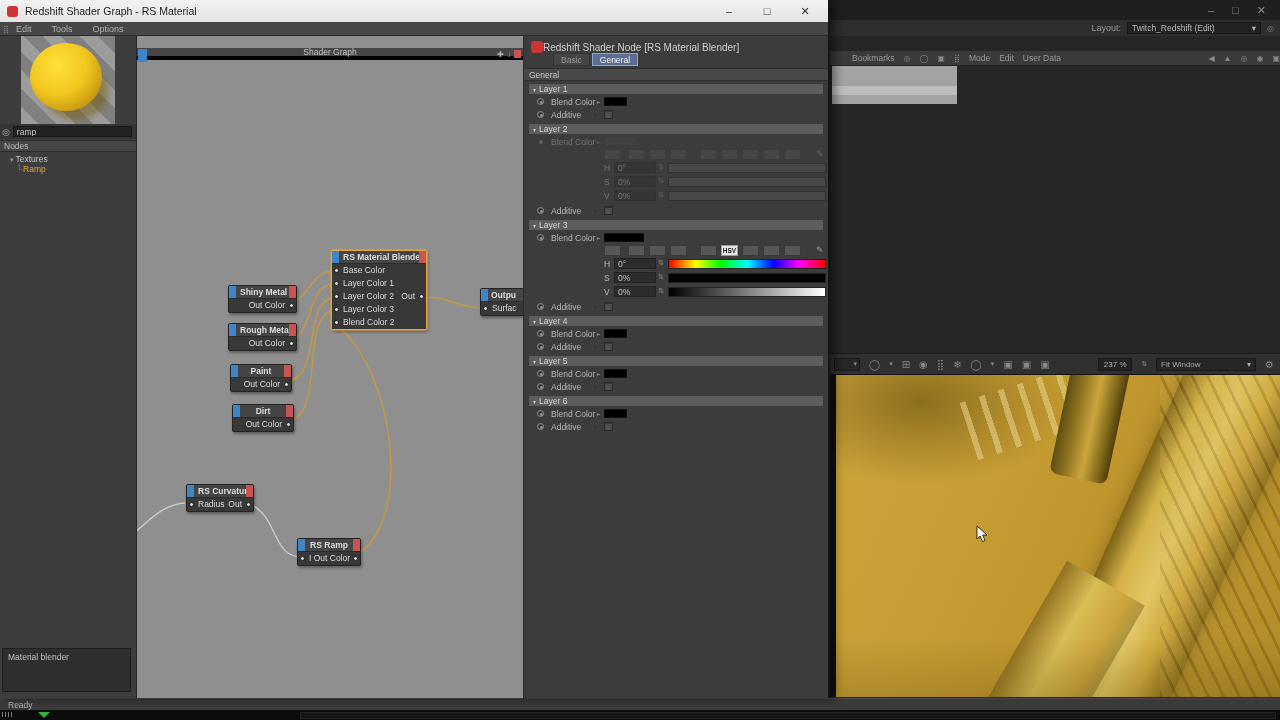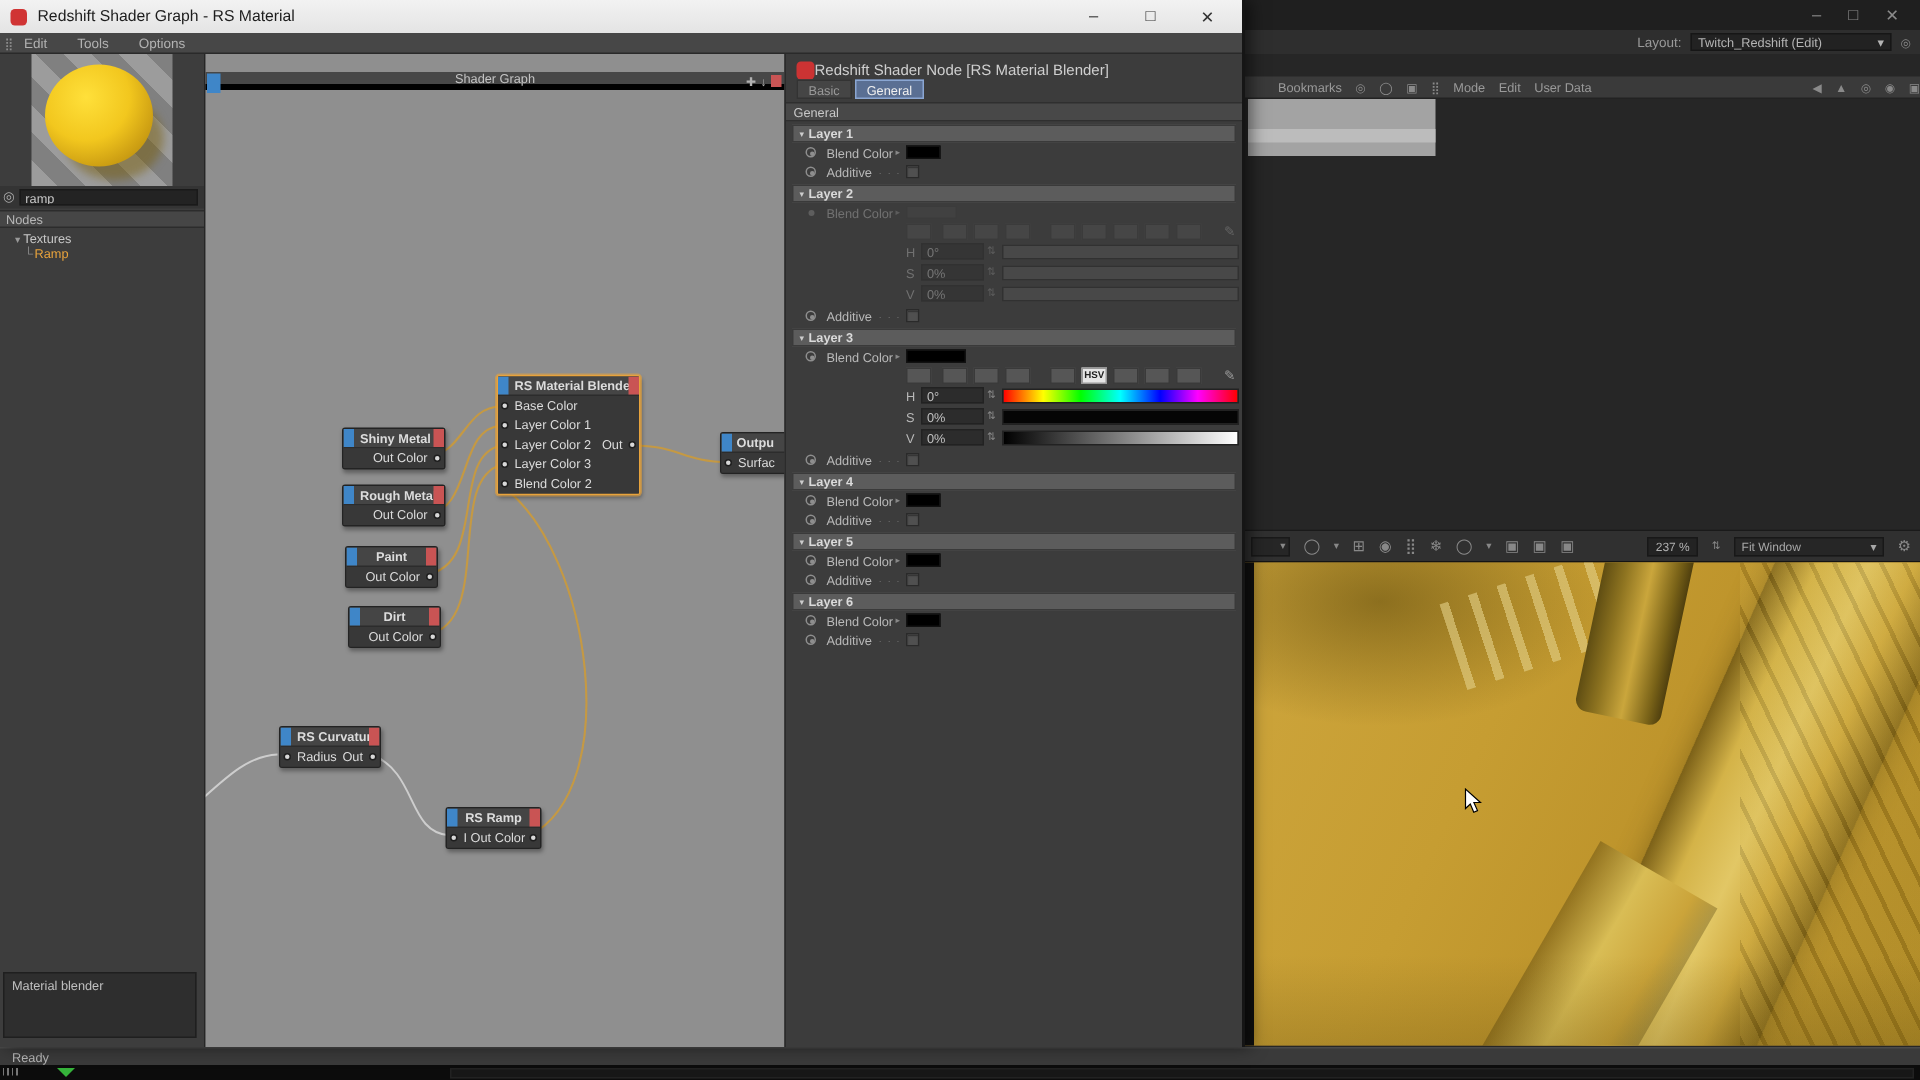--- a/index.html
+++ b/index.html
@@ -138,29 +138,29 @@
   .port { position:absolute; top:4px; width:5px; height:5px; border-radius:50%;
     background:#d8d8d8; border:1px solid #1e1e1e; }
   .port.l { left:2px; } .port.r { right:2px; }
 
   
   .attr-panel { position:relative; flex:1; background:#3c3c3c; border-left:1px solid #2b2b2b;
     font-size:8.5px; color:#b9b9b9; overflow:hidden; }
   .attr-header { height:17px; display:flex; align-items:flex-end; gap:0; padding-left:7px;
     color:#cfcfcf; font-size:10px; }
   .attr-logo { width:12px; height:12px; background:#cc3333; border-radius:3px; }
-  .attr-tabs { height:15px; display:flex; gap:2px; padding-left:7px; }
+  .attr-tabs { height:15px; display:flex; gap:2px; padding-left:7px;margin-left:22px; }
   .tab { height:13px; padding:0 7px; display:flex; align-items:center; font-size:8.5px;
     background:#454545; border:1px solid #333; color:#999; }
   .tab.active { background:#5a6f93; border:1px solid #8aa6d2; color:#f0f0f0; }
   .attr-section { height:13px; background:#484848; border-top:1px solid #2f2f2f; border-bottom:1px solid #2f2f2f;
     display:flex; align-items:center; padding-left:5px; color:#c9c9c9; }
   .layer { margin:2px 4px 0 4px; }
   .layer-head { height:12px; background:#5c5c5c; border:1px solid #3a3a3a; display:flex;
-    align-items:center; gap:3px; padding-left:4px; color:#dadada;font-weight:bold; }
+    align-items:center; gap:3px; padding-left:4px; color:#dadada; }
   .layer-head .tri { font-size:6px; color:#ccc; }
   .arow { position:relative; height:13px; display:flex; align-items:center; }
   .aring { position:absolute; left:9px; width:7px; height:7px; border:1px solid #8e8e8e; border-radius:50%; }
   .aring::after { content:""; position:absolute; left:2px; top:2px; width:3px; height:3px;
     border-radius:50%; background:#8e8e8e; }
   .albl { position:absolute; left:23px; }
   .atri { position:absolute; left:69px; font-size:6px; color:#888; }
   .swatch { position:absolute; left:76px; width:23px; height:9px; background:#000; border:1px solid #111; }
   .swatch.empty { background:#4a4a4a; border:1px solid #3a3a3a; width:34px; }
   .adots { position:absolute; left:52px; color:#6f6f6f; letter-spacing:1px; font-size:7px; }

